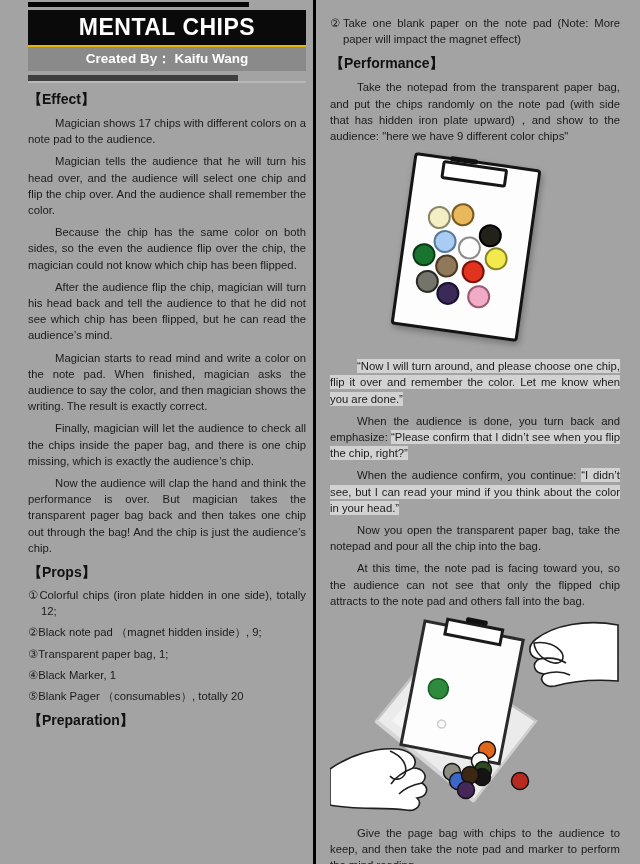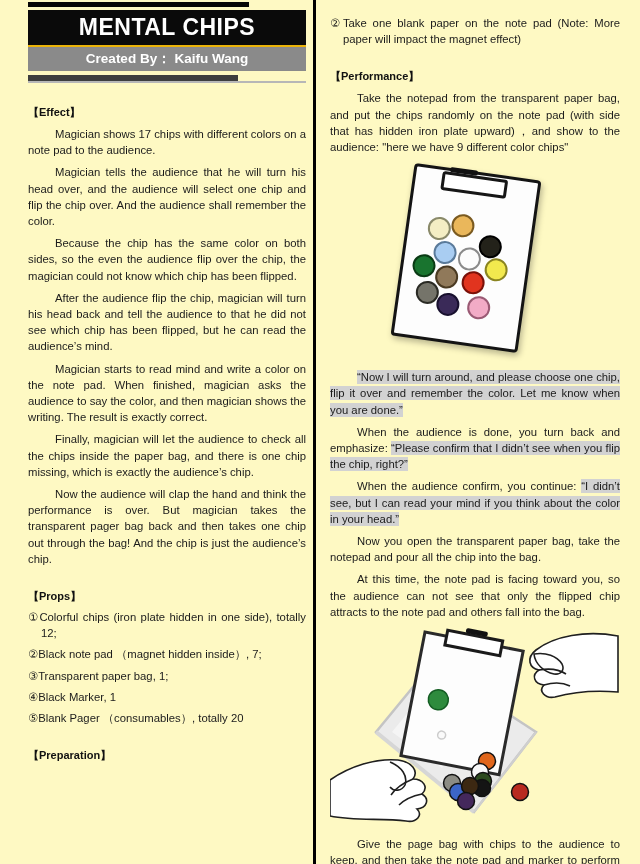--- a/index.html
+++ b/index.html
@@ -1,36 +1,36 @@
 <!DOCTYPE html>
 <html><head>
 <meta charset="utf-8">
 <style>
   html,body{margin:0;padding:0;background:#ffffff;}
   .page{
-    position:relative;width:640px;height:864px;background:#fef9c3;
+    position:relative;width:640px;height:864px;background:#a3a3a3;
     font-family:"Liberation Sans","DejaVu Sans",sans-serif;color:#1b1b1b;
     overflow:hidden;
   }
   .col-divider{position:absolute;left:313px;top:0;width:3px;height:864px;background:#000;}
   .col{position:absolute;top:0;overflow:hidden;}
   .col-left{left:28px;width:278px;height:864px;}
   .col-right{left:330px;width:290px;height:864px;padding-top:10px;box-sizing:border-box;}
 
   
   .title-topbar{width:221px;height:5px;background:#060606;margin-top:2px;}
   .title-box{margin-top:3px;height:35px;background:#0a0a0a;color:#fff;
     text-align:center;font-weight:bold;font-size:23px;line-height:35px;letter-spacing:0.5px;}
   .subtitle-box{height:24px;background:#8a8a8a;color:#fff;border-top:2px solid #eab308;
     text-align:center;font-weight:bold;font-size:13.5px;line-height:24px;}
   .title-underline-wrap{margin-top:4px;border-bottom:2px solid #b7b7b7;}
   .title-underline-dark{width:210px;height:6px;background:#3e3e3e;}
 
   
-  .sec-heading{font-size:11px;font-weight:bold;margin:22px 0 2px 0;color:#111;}
+  .sec-heading{font-size:14px;font-weight:bold;margin:8px 0 2px 0;color:#111;}
   p.para{font-size:11.3px;line-height:16.2px;text-align:justify;margin:6px 0 0 0;text-indent:27px;}
   p.item{font-size:11.3px;line-height:16.2px;text-align:justify;margin:5px 0 0 0;
          padding-left:13px;text-indent:-13px;}
   .num{display:inline;}
   mark{background:#d2d2d2;color:inherit;padding:1px 0;}
 
   
   .fig1{position:relative;height:200px;margin-top:8px;}
   .board1{position:absolute;left:72px;top:8px;width:122px;height:168px;background:#fdfdfd;
     border:3px solid #141414;border-radius:4px;transform:rotate(8deg);
@@ -61,21 +61,21 @@
         <div class="sec-heading">【Effect】</div>
         <p class="para"><span>Magician shows 17 chips with different colors on a note pad to the audience.</span></p>
         <p class="para"><span>Magician tells the audience that he will turn his head over, and the audience will select one chip and flip the chip over. And the audience shall remember the color.</span></p>
         <p class="para"><span>Because the chip has the same color on both sides, so the even the audience flip over the chip, the magician could not know which chip has been flipped.</span></p>
         <p class="para"><span>After the audience flip the chip, magician will turn his head back and tell the audience to that he did not see which chip has been flipped, but he can read the audience’s mind.</span></p>
         <p class="para"><span>Magician starts to read mind and write a color on the note pad. When finished, magician asks the audience to say the color, and then magician shows the writing. The result is exactly correct.</span></p>
         <p class="para"><span>Finally, magician will let the audience to check all the chips inside the paper bag, and there is one chip missing, which is exactly the audience’s chip.</span></p>
         <p class="para"><span>Now the audience will clap the hand and think the performance is over. But magician takes the transparent pager bag back and then takes one chip out through the bag! And the chip is just the audience’s chip.</span></p>
         <div class="sec-heading">【Props】</div>
         <p class="item"><span class="num">①</span><span>Colorful chips (iron plate hidden in one side), totally 12;</span></p>
-        <p class="item"><span class="num">②</span><span>Black note pad （magnet hidden inside）, 7;</span></p>
+        <p class="item"><span class="num">②</span><span>Black note pad （magnet hidden inside）, 9;</span></p>
         <p class="item"><span class="num">③</span><span>Transparent paper bag, 1;</span></p>
         <p class="item"><span class="num">④</span><span>Black Marker, 1</span></p>
         <p class="item"><span class="num">⑤</span><span>Blank Pager （consumables）, totally 20</span></p>
         <div class="sec-heading">【Preparation】</div>
       </div>
   </div>
 
   <div class="col col-right">
     <div id="right-blocks">
         <p class="item"><span class="num">②</span><span>Take one blank paper on the note pad (Note: More paper will impact the magnet effect)</span></p>

